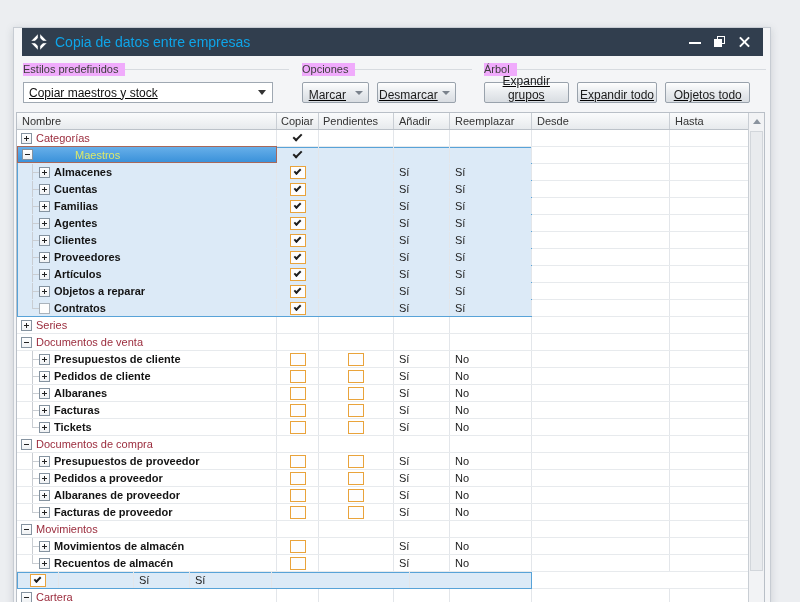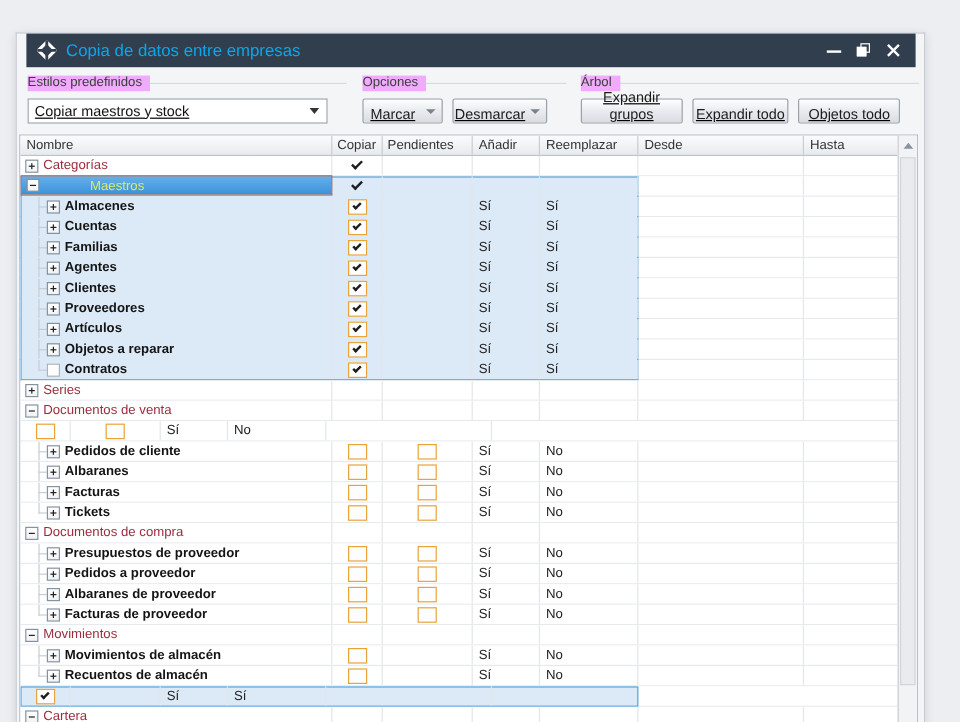--- a/index.html
+++ b/index.html
@@ -458,20 +458,26 @@
                 <div class="lbl">Documentos de venta</div>
               </div>
               <div class="cell c1"></div>
               <div class="cell c2"></div>
               <div class="cell c3"></div>
               <div class="cell c4"></div>
               <div class="cell c5"></div>
               <div class="cell c6"></div>
             </div>
             <div class="trow row-child">
+              <div class="cell c0">
+                <div class="conn"></div>
+                <div class="stub"></div>
+                <div class="eicon e-plus ico-child"></div>
+                <div class="lbl">Presupuestos de cliente</div>
+              </div>
               <div class="cell c1">
                 <div class="cbox"></div>
               </div>
               <div class="cell c2">
                 <div class="cbox"></div>
               </div>
               <div class="cell c3">
                 <div class="val">Sí</div>
               </div>
               <div class="cell c4">

